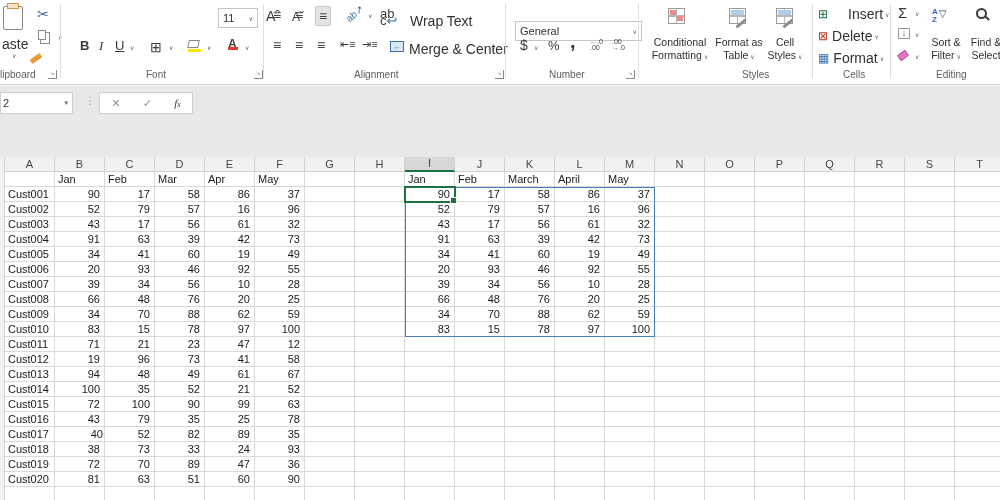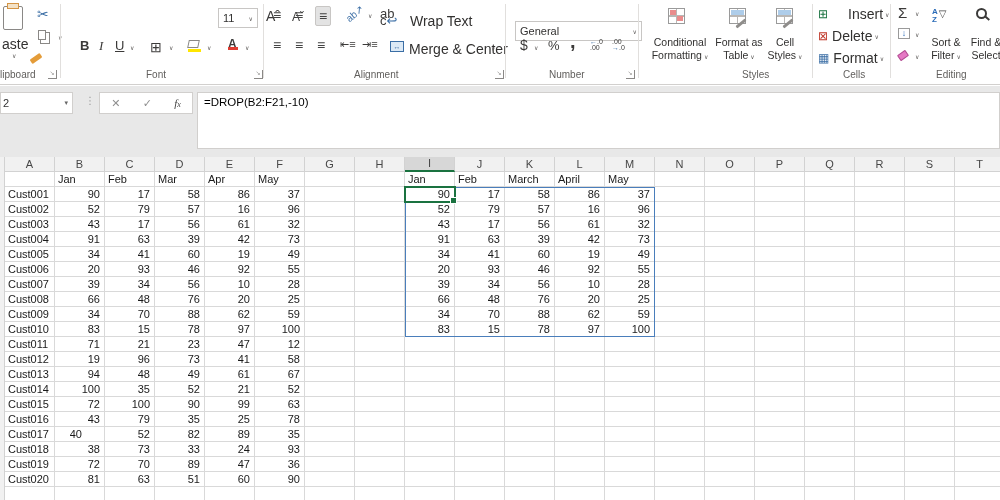--- a/index.html
+++ b/index.html
@@ -235,23 +235,20 @@
 <div id="fbar">
   <div id="namebox">
     <span>2</span>
     <span class="nb-chev">▾</span>
   </div>
   <div class="dots">⋮</div>
   <div id="fxbox">
     <span>✕</span>
     <span>✓</span>
     <span style="font-style:italic;font-family:'Liberation Serif',serif;color:#444;">f<i style="font-size:8px;">x</i></span>
-  </div>
-  <div id="finput">
-    <span>=DROP(B2:F21,-10)</span>
   </div>
 </div>
 
 <div id="sheet">
   <div id="corner"></div>
   <div id="colheads">
       <div class="ch" style="left: 5px;">A</div>
       <div class="ch" style="left: 55px;">B</div>
       <div class="ch" style="left: 105px;">C</div>
       <div class="ch" style="left: 155px;">D</div>
@@ -424,21 +421,21 @@
       <div class="cell num" style="left: 155px; top: 240px;">90</div>
       <div class="cell num" style="left: 205px; top: 240px;">99</div>
       <div class="cell num" style="left: 255px; top: 240px;">63</div>
       <div class="cell txt" style="left: 5px; top: 255px;">Cust016</div>
       <div class="cell num" style="left: 55px; top: 255px;">43</div>
       <div class="cell num" style="left: 105px; top: 255px;">79</div>
       <div class="cell num" style="left: 155px; top: 255px;">35</div>
       <div class="cell num" style="left: 205px; top: 255px;">25</div>
       <div class="cell num" style="left: 255px; top: 255px;">78</div>
       <div class="cell txt" style="left: 5px; top: 270px;">Cust017</div>
-      <div class="cell num" style="left: 37px; top: 270px; text-align: right;">40</div>
+      <div class="cell num" style="left: 58px; top: 270px; text-align: right;">40</div>
       <div class="cell num" style="left: 105px; top: 270px;">52</div>
       <div class="cell num" style="left: 155px; top: 270px;">82</div>
       <div class="cell num" style="left: 205px; top: 270px;">89</div>
       <div class="cell num" style="left: 255px; top: 270px;">35</div>
       <div class="cell txt" style="left: 5px; top: 285px;">Cust018</div>
       <div class="cell num" style="left: 55px; top: 285px;">38</div>
       <div class="cell num" style="left: 105px; top: 285px;">73</div>
       <div class="cell num" style="left: 155px; top: 285px;">33</div>
       <div class="cell num" style="left: 205px; top: 285px;">24</div>
       <div class="cell num" style="left: 255px; top: 285px;">93</div>

